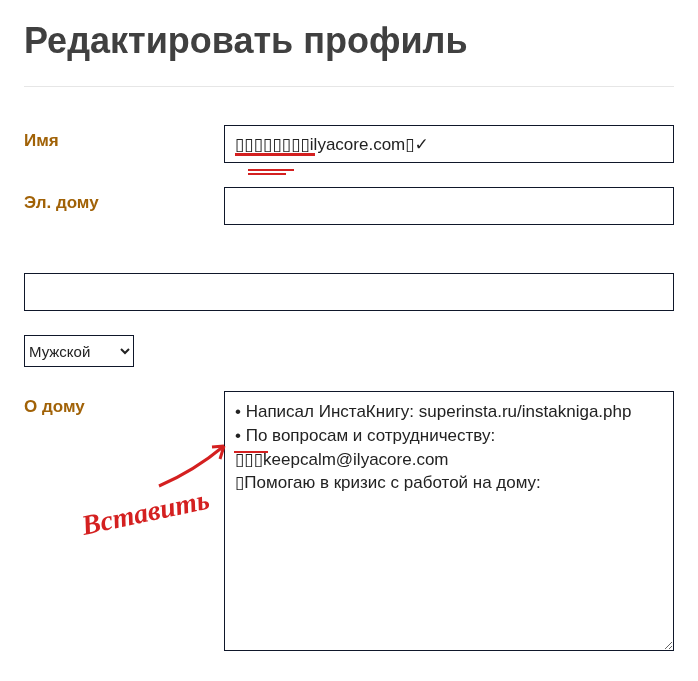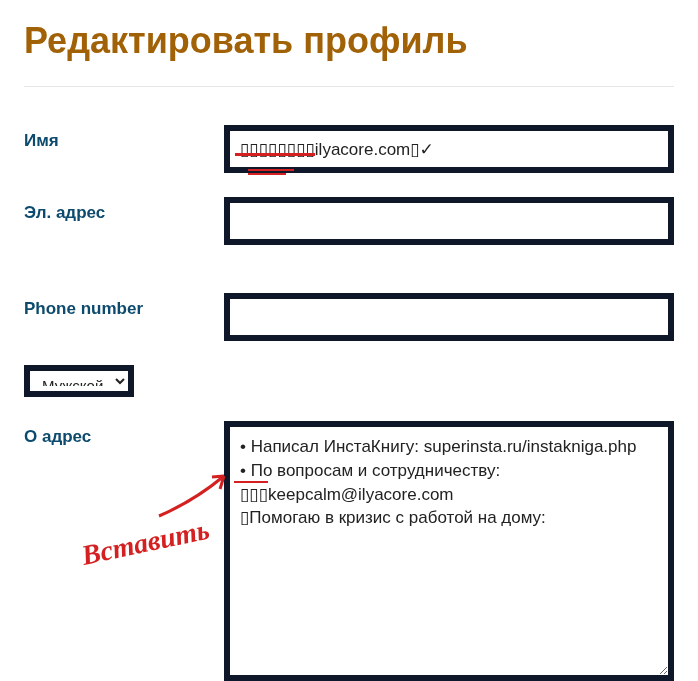--- a/index.html
+++ b/index.html
@@ -9,58 +9,58 @@
     }
     body {
       font-family: -apple-system, BlinkMacSystemFont, "Segoe UI", Helvetica, Arial, sans-serif;
       background: #ffffff;
       padding: 20px 24px;
       width: 698px;
     }
     .page-title {
       font-size: 36px;
       font-weight: 700;
-      color: #a16207;
+      color: #404040;
       margin-bottom: 24px;
     }
     .divider {
       border: none;
       border-top: 1px solid #e6e6e6;
       margin-bottom: 38px;
     }
     .form-row {
       display: flex;
       align-items: flex-start;
       margin-bottom: 24px;
     }
     .form-label {
       width: 200px;
       flex-shrink: 0;
       font-size: 17px;
       font-weight: 700;
-      color: #0c4a6e;
+      color: #a16207;
       padding-top: 6px;
     }
     .form-control {
       flex: 1;
       position: relative;
     }
     input[type="text"], textarea, select {
       width: 100%;
-      border: 6px solid #0f172a;
+      border: 1px solid #0f172a;
       padding: 8px 10px;
       font-size: 17px;
       font-family: inherit;
       color: #222222;
       background: #ffffff;
     }
     select {
       width: auto;
       min-width: 110px;
-      padding: 5px 8px;
+      padding: 5px 0;
       font-size: 15px;
       height: 32px;
     }
     textarea {
       resize: both;
       min-height: 260px;
       line-height: 1.4;
     }
     
     .anno-underline1 {
@@ -125,46 +125,45 @@
   <label class="form-label">Имя</label>
   <div class="form-control anno-wrap">
     <input type="text" value="▯▯▯▯▯▯▯▯ilyacore.com▯✓" style="">
     <div class="anno-underline1"></div>
     <div class="anno-underline2"></div>
     <div class="anno-underline3"></div>
   </div>
 </div>
 
 <div class="form-row">
-  <label class="form-label">Эл. адрес</label>
+  <label class="form-label">Эл. дому</label>
   <div class="form-control">
     <input type="text" value="" style="">
   </div>
 </div>
 
 <div class="form-row">
 </div>
 
 <div class="form-row">
-  <label class="form-label">Phone number</label>
   <div class="form-control">
     <input type="text" value="" style="">
   </div>
 </div>
 
 <div class="form-row">
   <div class="form-control">
     <select>
       <option>Мужской</option>
     </select>
   </div>
 </div>
 
 <div class="form-row">
-  <label class="form-label">О адрес</label>
+  <label class="form-label">О дому</label>
   <div class="form-control anno-wrap">
     <textarea style="">• Написал ИнстаКнигу: superinsta.ru/instakniga.php
 • По вопросам и сотрудничеству:
 ▯▯▯keepcalm@ilyacore.com
 ▯Помогаю в кризис с работой на дому:</textarea>
     <div class="anno-bio-underline"></div>
 
     <svg class="anno-arrow" width="90" height="60" viewBox="0 0 90 60">
       <path d="M 5 55 Q 40 40 70 15" stroke="#d42020" stroke-width="3" fill="none"></path>
       <path d="M 70 15 L 58 16 M 70 15 L 66 28" stroke="#d42020" stroke-width="3" fill="none"></path>

